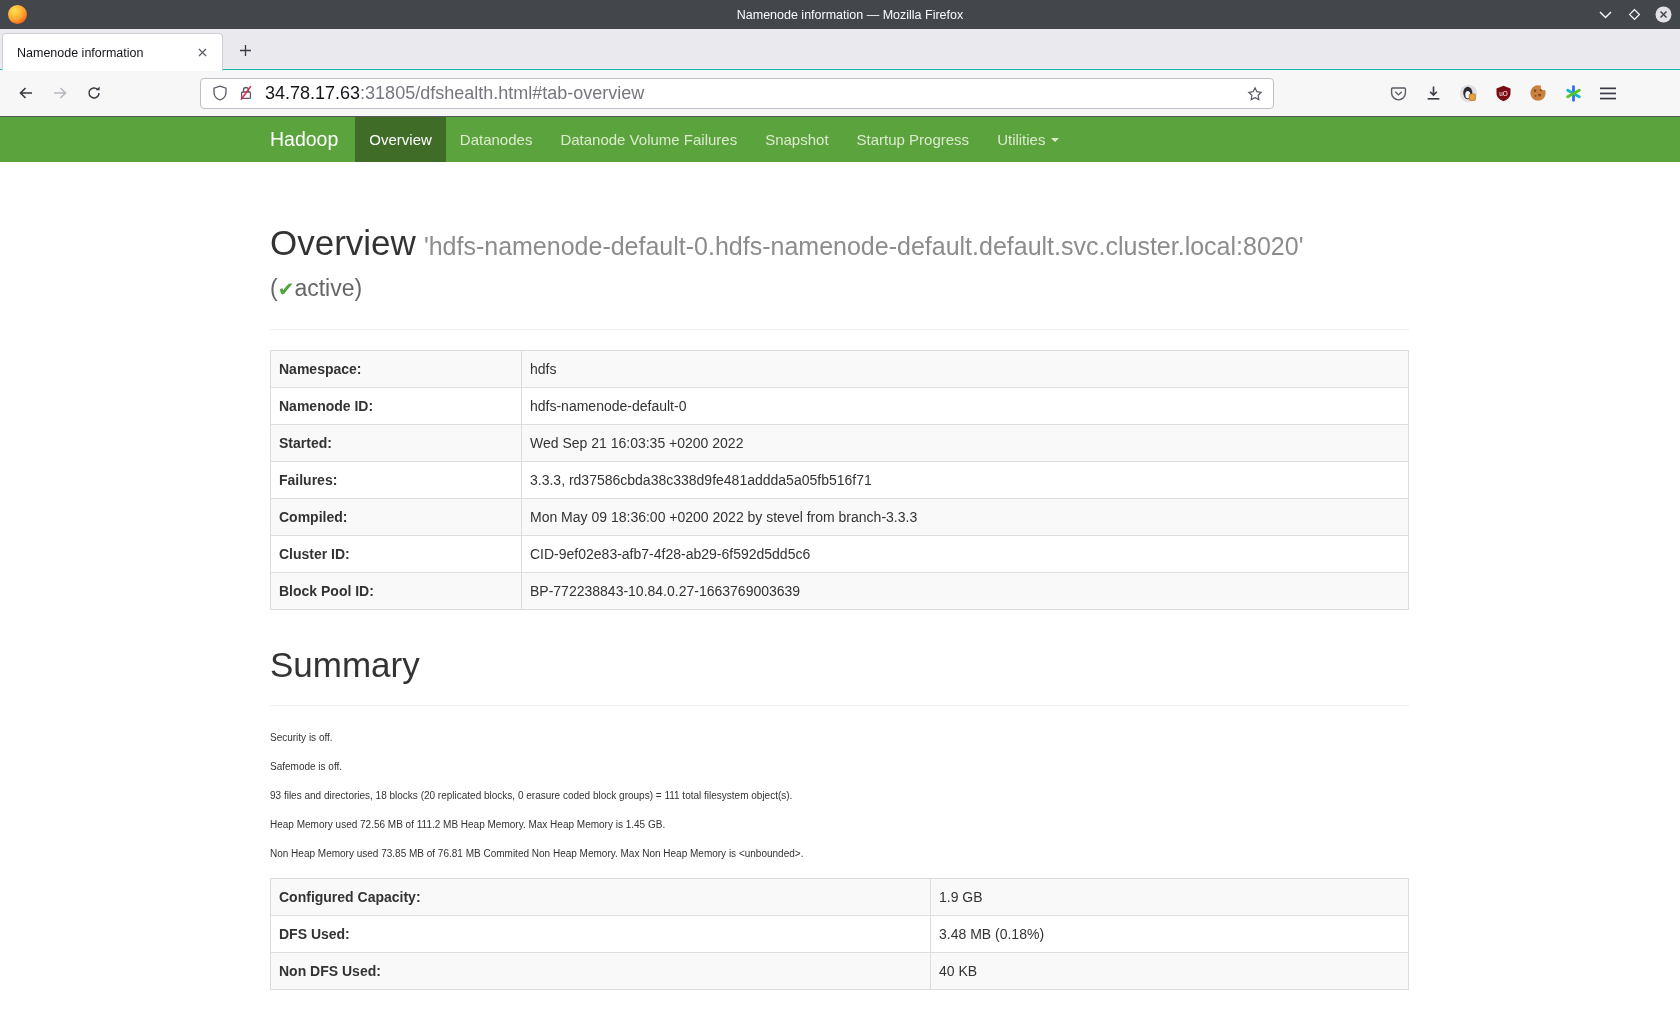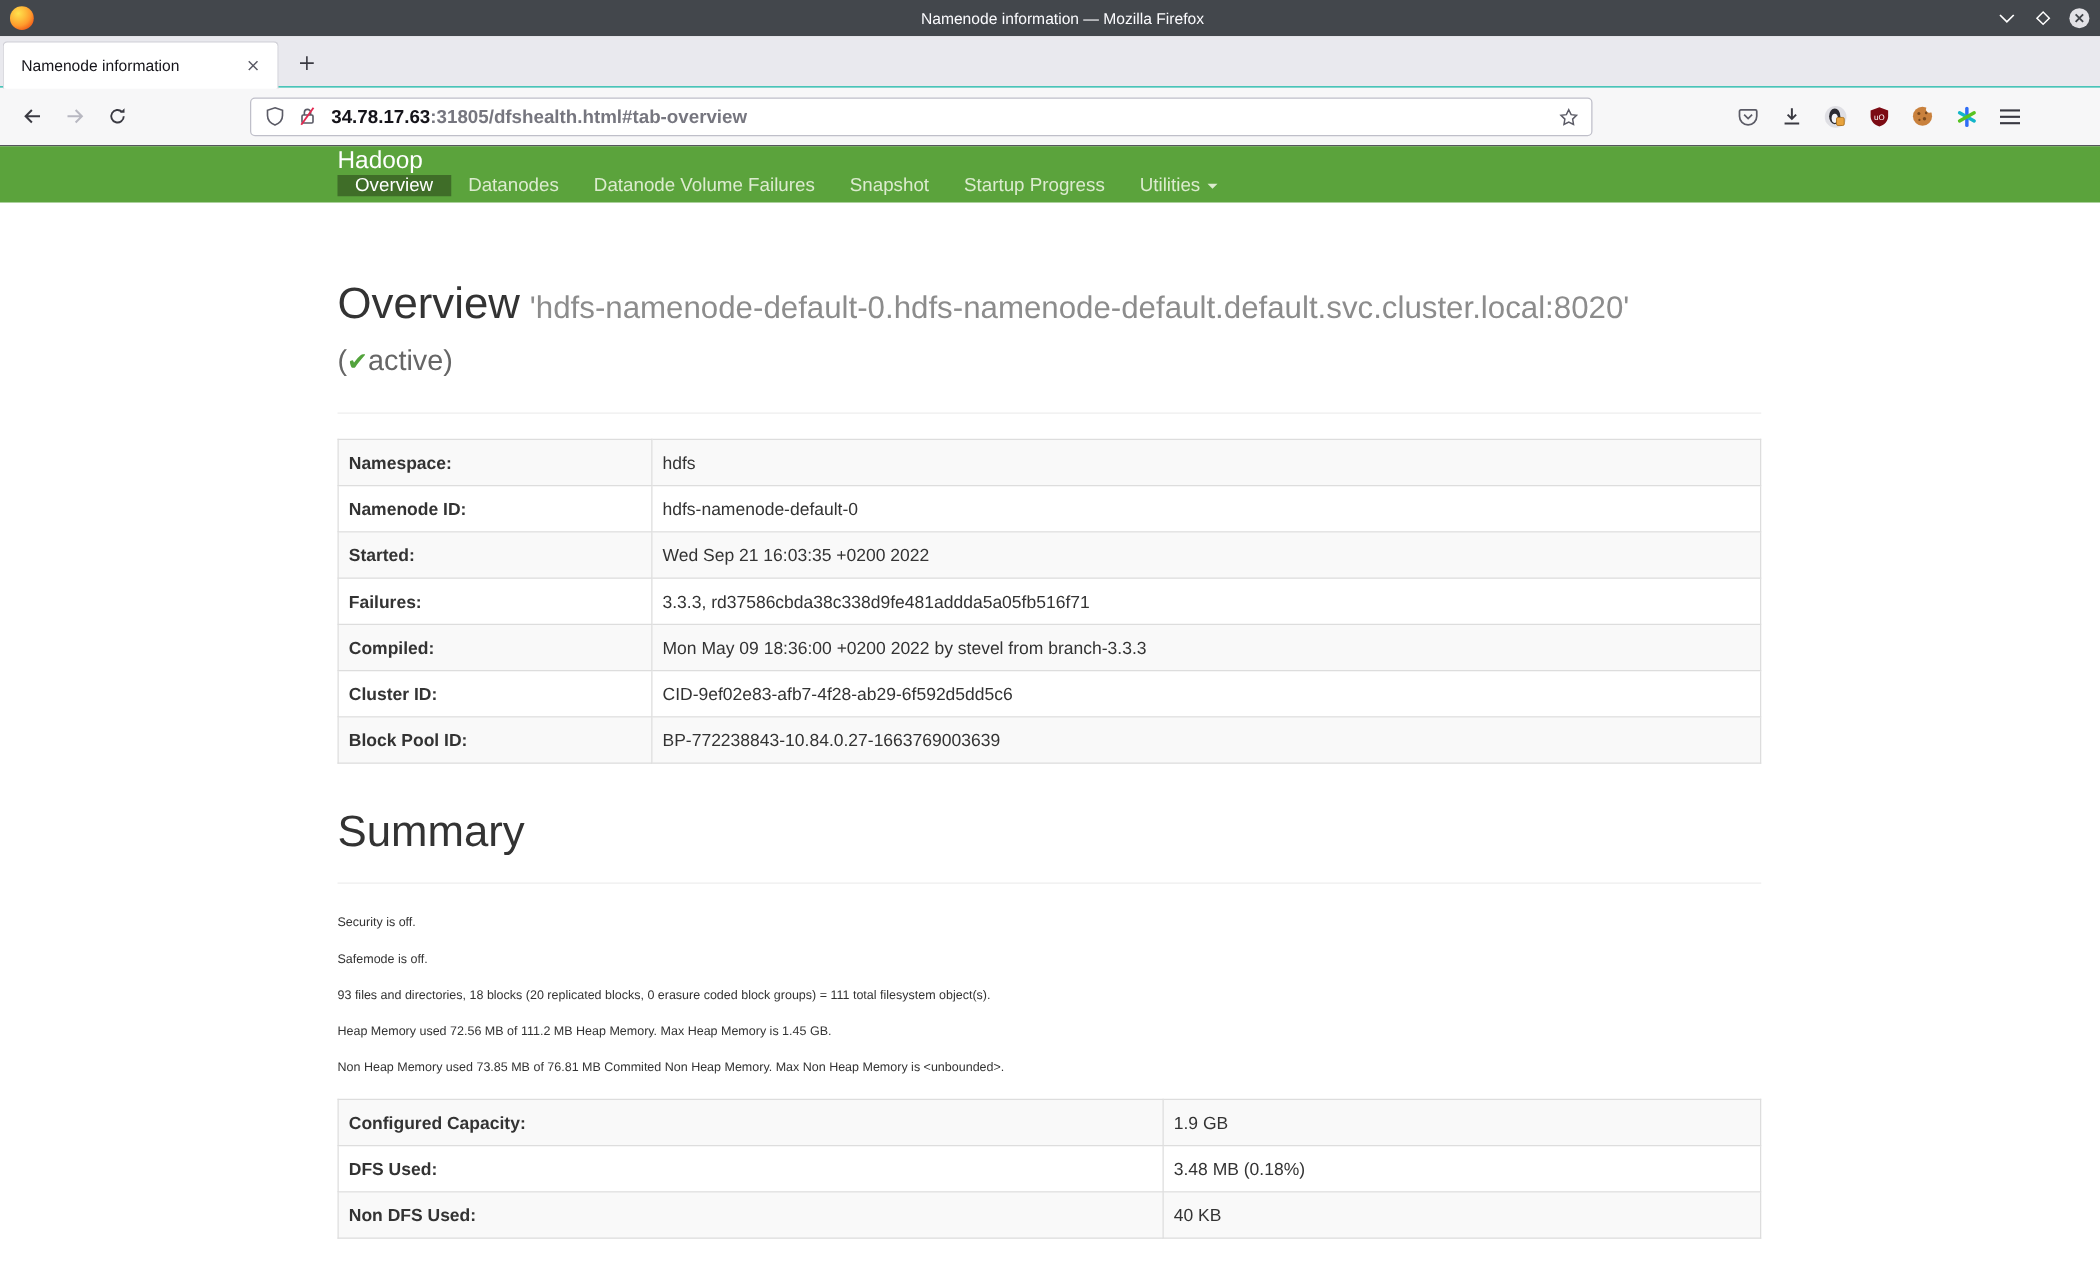--- a/index.html
+++ b/index.html
@@ -30,32 +30,32 @@
 
   .toolbar { height:47px; background:#f7f7f8; display:flex; align-items:center;
              border-bottom:1px solid #55555c; padding-left:12px; }
   .nav-btn { width:28px; height:28px; display:flex; align-items:center;
              justify-content:center; margin-right:6px; border-radius:3px; }
   .urlbar { width:1074px; height:31px; margin-left:86px; background:#fff;
             border:1px solid #bfbfc9; border-radius:4px; display:flex;
             align-items:center; padding:0 8px; position:relative; }
   .urlbar .icn { width:22px; height:22px; display:flex; align-items:center;
                  justify-content:center; margin-right:4px; }
-  .url-text { font-size:15px; margin-left:4px; white-space:nowrap;font-weight:bold; }
+  .url-text { font-size:18px; margin-left:4px; white-space:nowrap; }
   .url-host { color:#15141a; }
   .url-rest { color:#76767f; }
   .url-star { position:absolute; right:6px; top:3px; width:24px; height:24px;
               display:flex; align-items:center; justify-content:center; }
   .tool-icons { display:flex; align-items:center; gap:7px; margin-left:110px; }
   .tool-btn { width:28px; height:28px; display:flex; align-items:center;
               justify-content:center; border-radius:3px; }
 
   
   .hnavbar { height:45px; background:#5ba33c; display:flex; align-items:stretch;
-             padding-left:270px;flex-direction:column; }
+             padding-left:270px; }
   .hbrand { color:#fff; font-size:19.5px; display:flex; align-items:center;
             margin-right:17px; }
   .hnav { display:flex; align-items:stretch; list-style:none; }
   .hnav-item { display:flex; align-items:center; padding:0 14px; font-size:15px;
                color:#dcebcf; cursor:pointer; }
   .hnav-item.active { background:#3f6d28; color:#fff; }
   .caret { display:inline-block; margin-left:6px; width:0; height:0;
            border-left:4px solid transparent; border-right:4px solid transparent;
            border-top:4px solid #dcebcf; }
 

